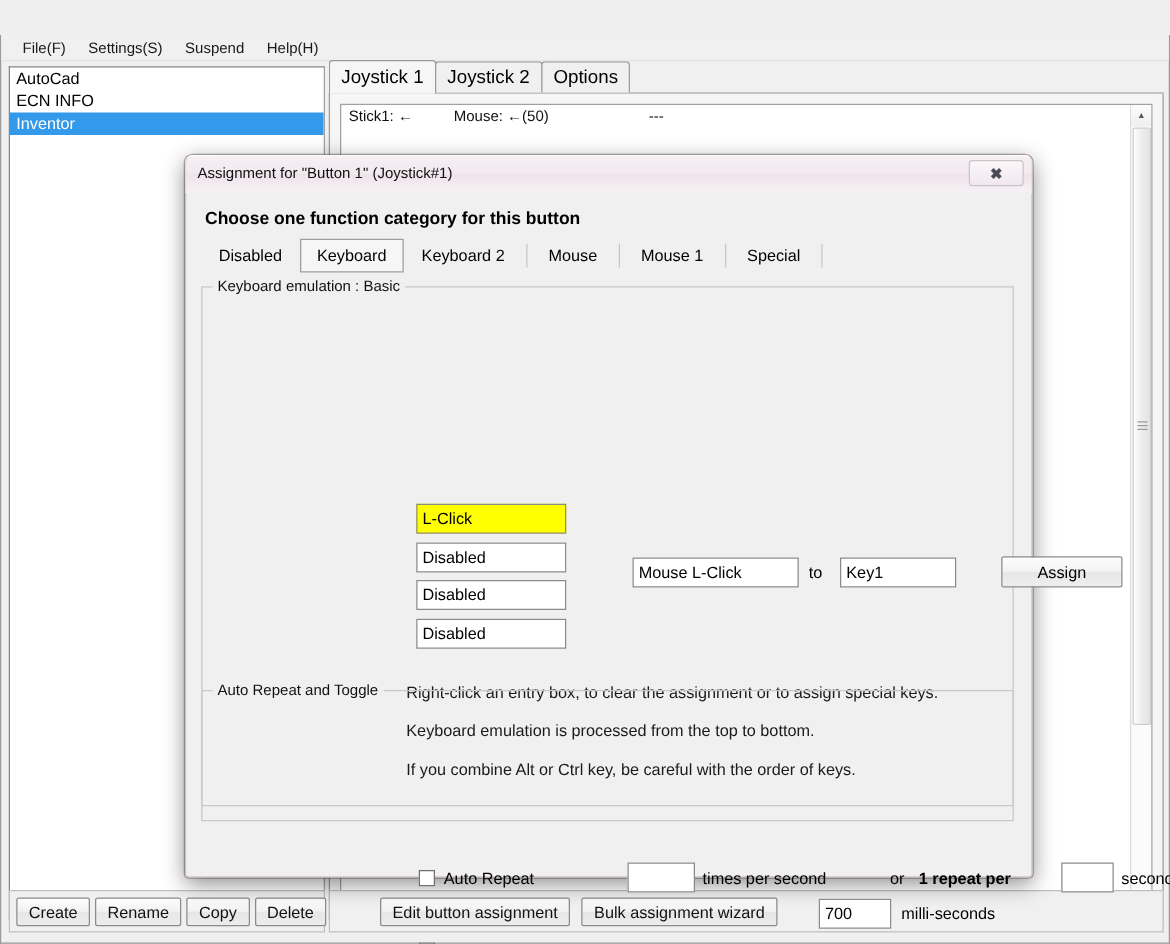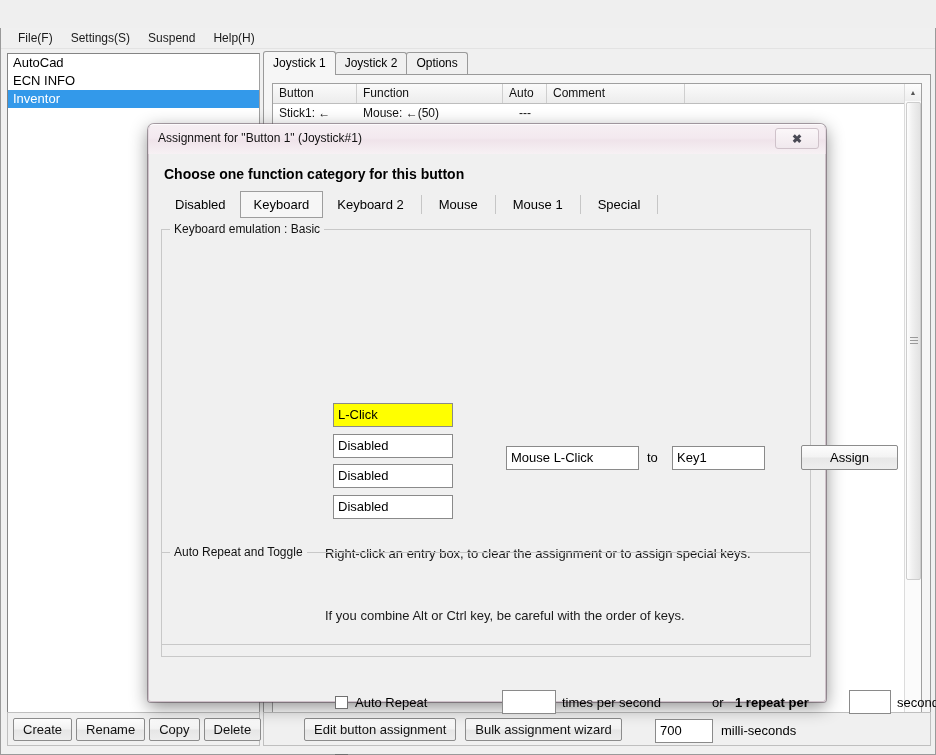--- a/index.html
+++ b/index.html
@@ -97,21 +97,21 @@
   
   #right-panel {
     position: absolute; left: 262px; top: 23px; width: 668px; height: 685px;
   }
   #tabstrip {
     position: absolute; left: 0; top: 0; height: 24px; width: 100%;
     display: flex; align-items: flex-end;
     border-bottom: 1px solid #9a9a9a;
   }
   .tab {
-    font-size: 12px; color: #000; padding: 3px 9px 4px 9px;
+    font-size: 15px; color: #000; padding: 3px 9px 4px 9px;
     background: #f0f0f0; border: 1px solid #9a9a9a; border-bottom: none;
     margin-right: -1px; position: relative; white-space: nowrap;
     border-top-left-radius: 3px; border-top-right-radius: 3px;
   }
   .tab.active {
     background: #f6f6f6; padding-top: 4px; padding-bottom: 5px; z-index: 3;
     margin-bottom: -1px;
   }
   #tabstrip .tab-filler { flex: 1 1 auto; }
 
@@ -326,27 +326,20 @@
     <div id="right-panel">
       <div id="tabstrip">
         <div class="tab active">Joystick 1</div>
         <div class="tab">Joystick 2</div>
         <div class="tab">Options</div>
         <div class="tab-filler"></div>
       </div>
 
       <div id="grid-panel">
         <div id="grid">
-          <div id="grid-head">
-            <div class="gh c1">Button</div>
-            <div class="gh c2">Function</div>
-            <div class="gh c3">Auto</div>
-            <div class="gh c4">Comment</div>
-            <div class="gh c5"></div>
-          </div>
           <div class="grid-row">
             <div class="gc c1">Stick1: ←</div>
             <div class="gc c2">Mouse: ←(50)</div>
             <div class="gc c3">---</div>
             <div class="gc c4"></div>
             <div class="gc c5"></div>
           </div>
 
           <div id="grid-scroll">
             <div class="sb-arrow up">▲</div>
@@ -408,20 +401,21 @@
     <div class="entry" id="entry1">Disabled</div>
     <div class="entry" id="entry2">Disabled</div>
     <div class="entry" id="entry3">Disabled</div>
 
     <div class="combo" id="combo-src">Mouse L-Click</div>
     <div id="to-label">to</div>
     <div class="combo" id="combo-dst">Key1</div>
     <div id="assign-btn">Assign</div>
 
     <div class="hint" id="hint0">Right-click an entry box, to clear the assignment or to assign special keys.</div>
+    <div class="hint" id="hint1">Keyboard emulation is processed from the top to bottom.</div>
     <div class="hint" id="hint2">If you combine Alt or Ctrl key, be careful with the order of keys.</div>
 
     <div class="groupbox" id="gb-autorepeat">
       <span class="gb-title">Auto Repeat and Toggle</span>
     </div>
 
     <div class="cb-row" id="cb-autorepeat">
       <span class="cbox"></span>
       <span>Auto Repeat</span>
     </div>

